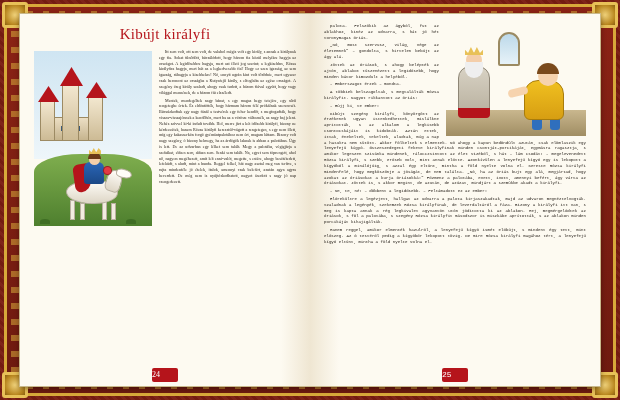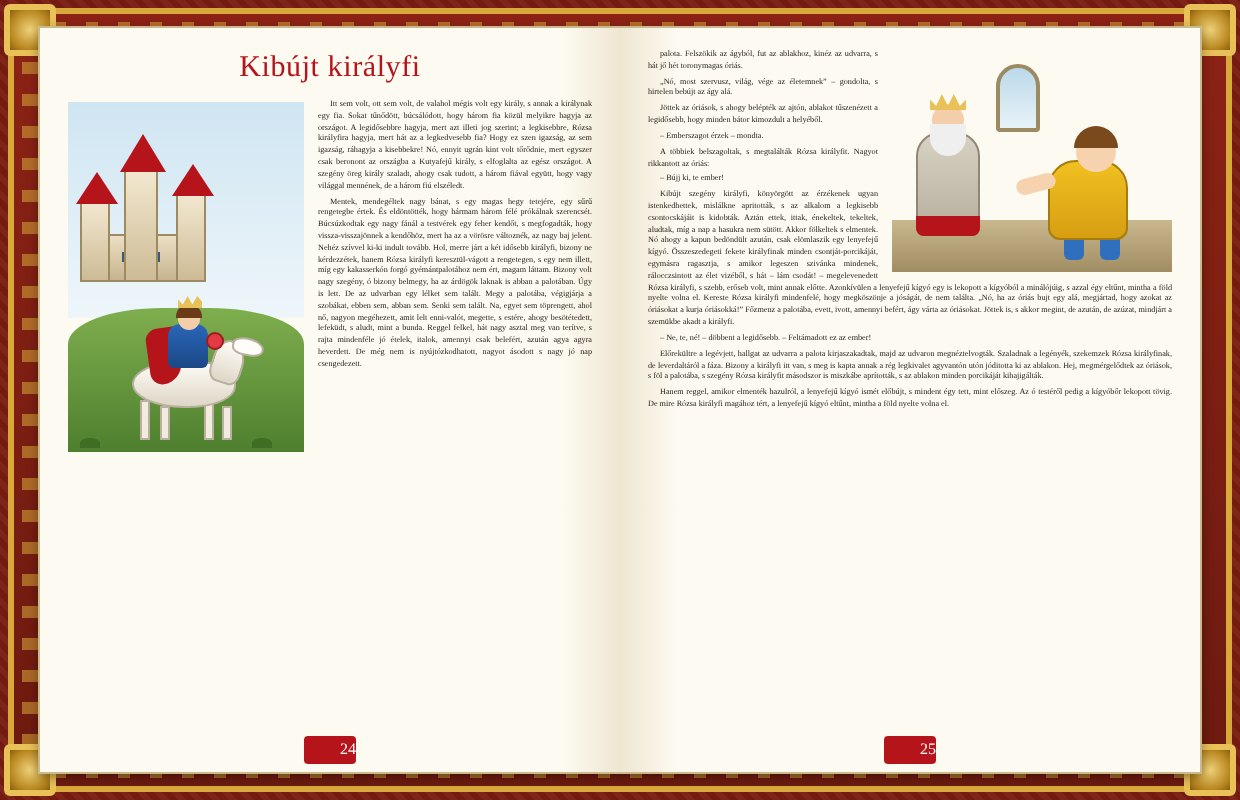--- a/index.html
+++ b/index.html
@@ -67,20 +67,21 @@
     height: 100%;
     padding: 10px 14px 20px 14px;
     background: #fdfaf1;
     overflow: hidden;
   }
   .page.left {
     background: linear-gradient(to left, #efe6d2 0%, #fdfaf1 10%, #fdfaf1 100%);
   }
   .page.right {
     background: linear-gradient(to right, #efe6d2 0%, #fdfaf1 10%, #fdfaf1 100%);
+    font-family: Liberation Mono, monospace;
   }
   .gutter {
     position: absolute;
     left: 50%; top: 0; bottom: 0;
     width: 2px;
     margin-left: -1px;
     background: linear-gradient(to right, rgba(120,100,60,0.35), rgba(120,100,60,0.12));
   }
 
   h1.title {
@@ -123,21 +124,21 @@
   .page-num {
     position: absolute;
     bottom: 4px;
     left: 50%;
     transform: translateX(-50%);
     width: 26px; height: 14px;
     background: #b5141b;
     color: #fff;
     font-size: 8px;
     line-height: 14px;
-    text-align: right;
+    text-align: left;
     border-radius: 2px;
   }
 
   
   .scene { position: absolute; inset: 0; }
   .sky {
     position: absolute; left: 0; top: 0; right: 0; height: 108px;
     background: linear-gradient(#cfe5f2, #eef6fa);
   }
   .ground {

